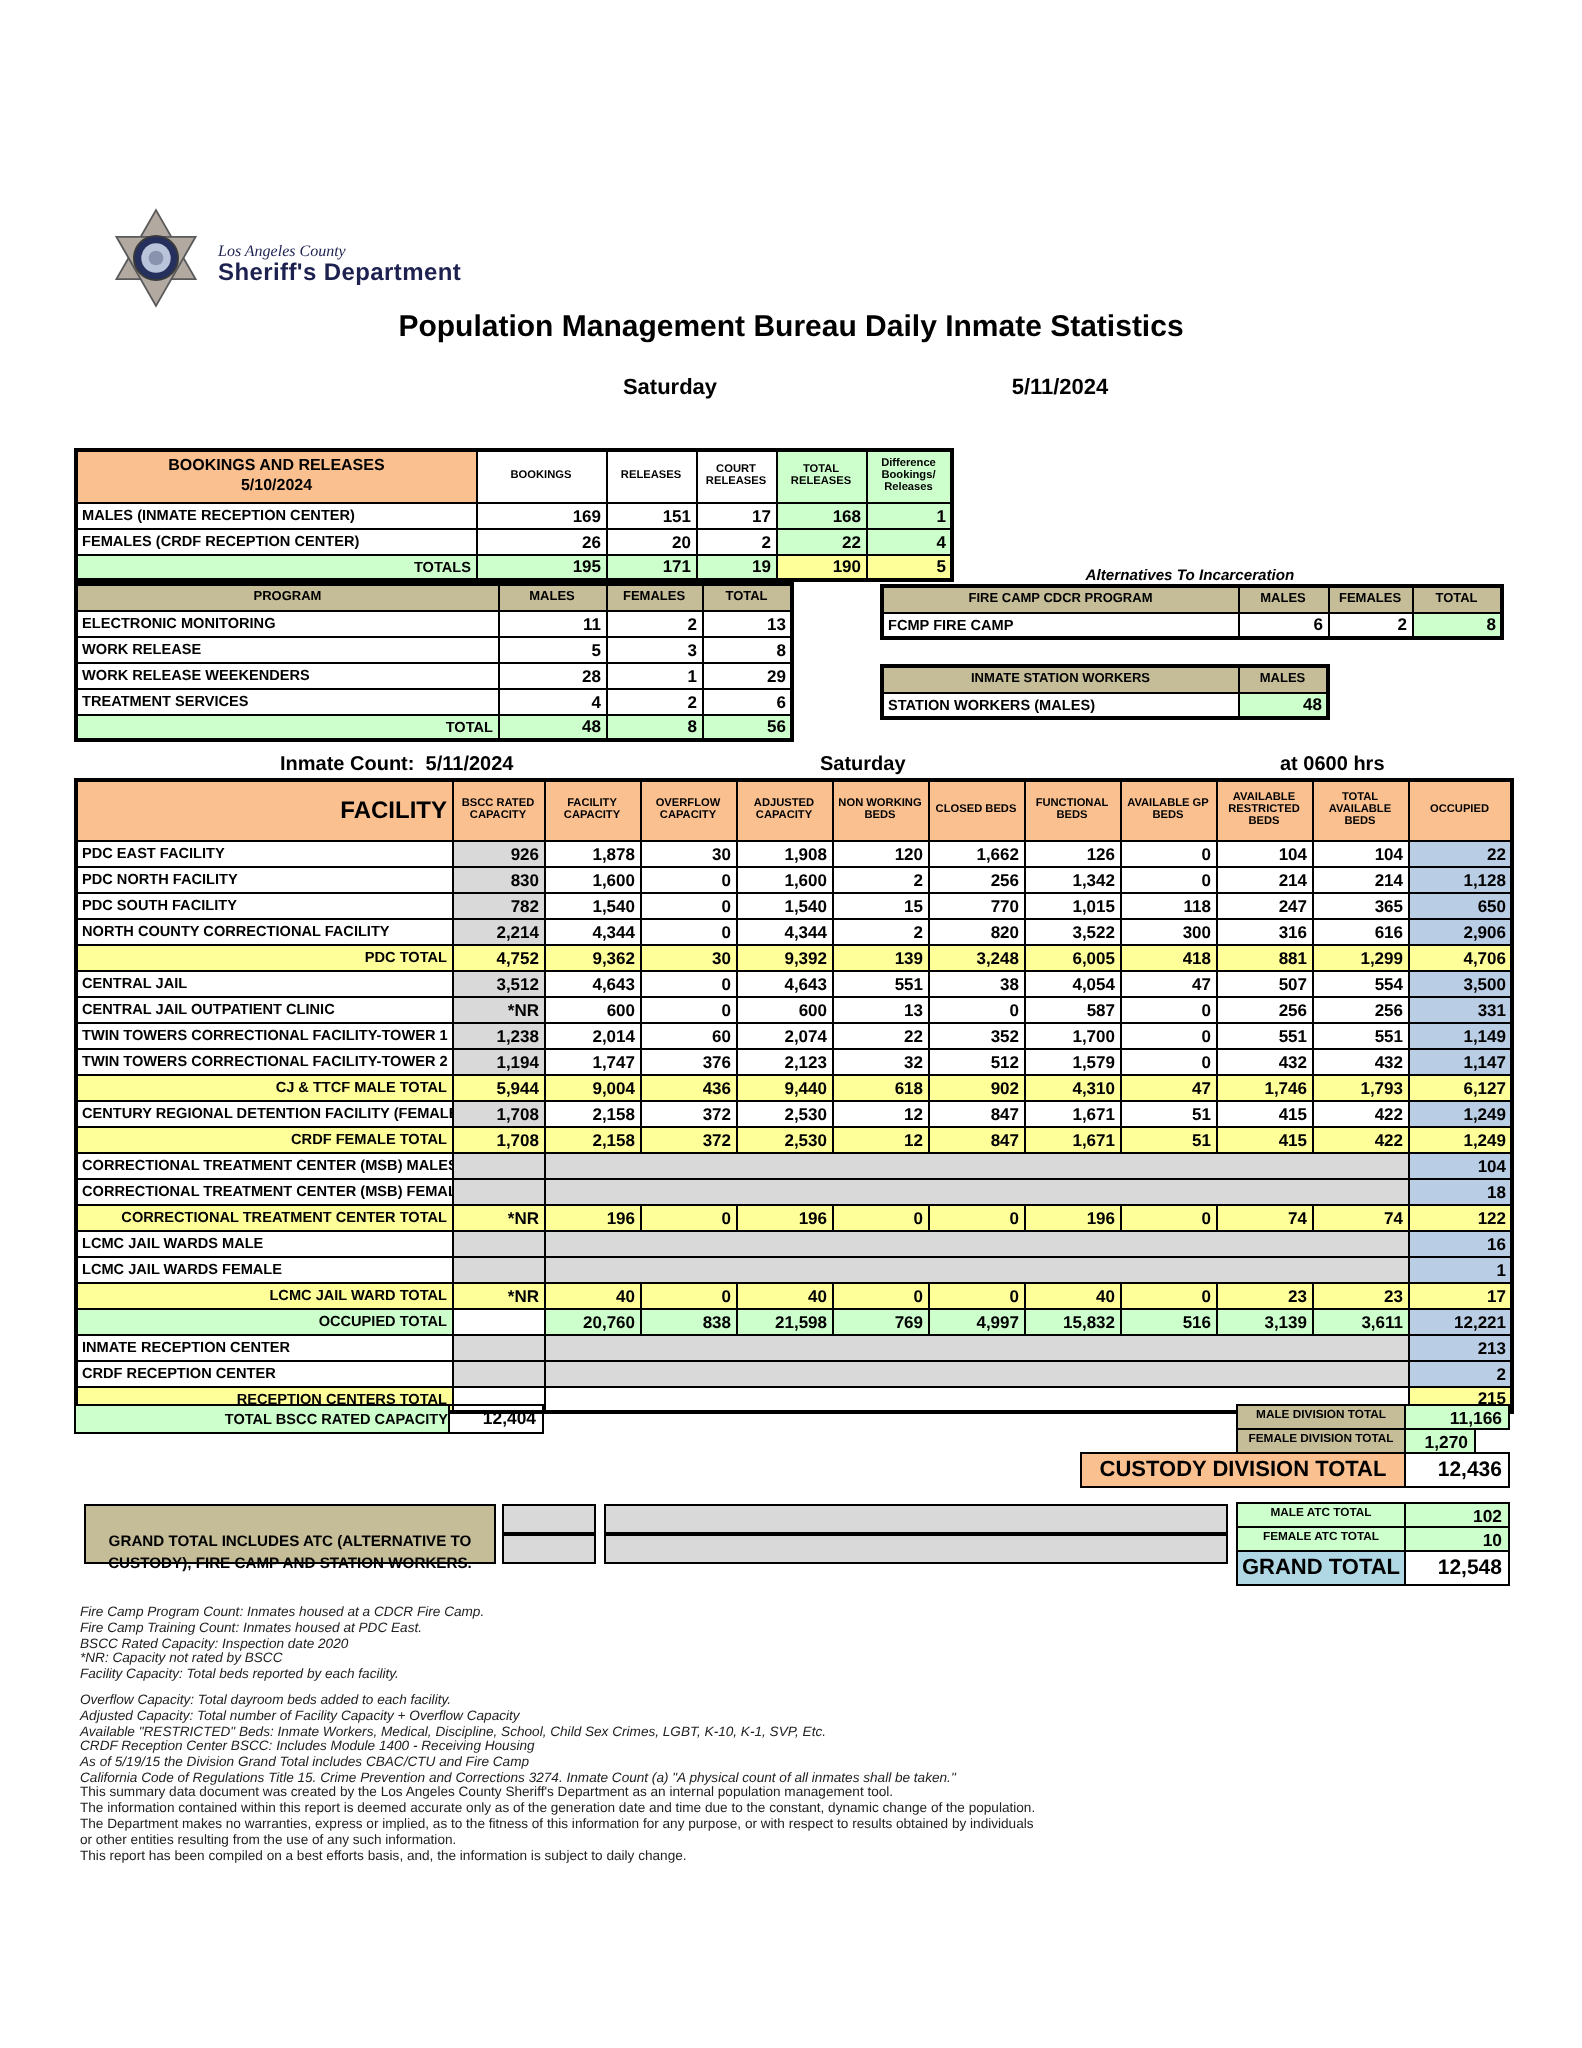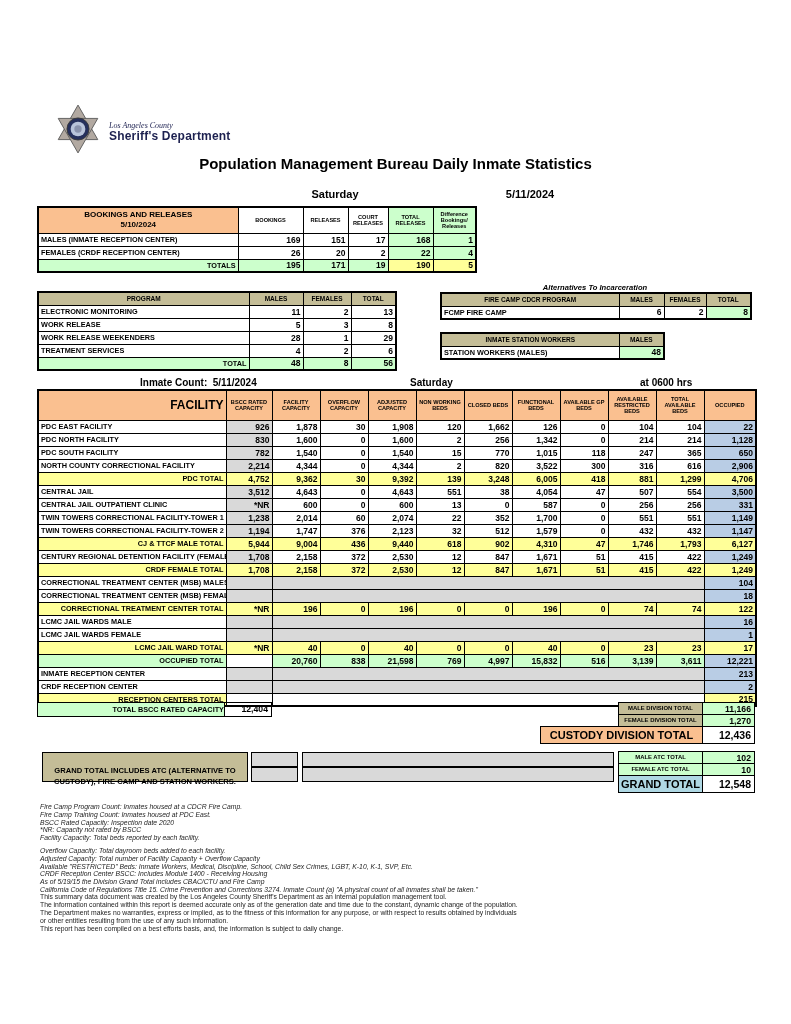--- a/index.html
+++ b/index.html
@@ -16,21 +16,21 @@
   
   table{border-collapse:collapse;table-layout:fixed;position:absolute;background:#fff;}
   td,th{border:1px solid #000;overflow:hidden;white-space:nowrap;padding:0 2px;box-sizing:border-box;}
   table{border:2px solid #000;}
   .num{text-align:right;font-size:8.5px;font-weight:bold;}
   .lbl{text-align:left;font-size:7.3px;font-weight:bold;}
   .rlbl{text-align:right;font-size:7.3px;font-weight:bold;}
   .tinyh{font-size:5.6px;font-weight:bold;text-align:center;white-space:normal;line-height:1.15;padding:1px;}
   .orange{background:#FAC090;} .yellow{background:#FFFF99;} .green{background:#CCFFCC;}
   .tan{background:#C4BD97;} .gray{background:#D9D9D9;} .blue{background:#B9CDE5;}
-  .bookings{left:37px;top:206px;width:438px;}
+  .bookings{left:37px;top:224px;width:438px;}
   .bookings td{height:13px;}
   .bk-title{font-size:8px;font-weight:bold;text-align:center;white-space:normal;line-height:1.25;}
   .bookings thead th{height:26px;}
   .cbac-title{position:absolute;left:40px;top:282px;font-size:7.6px;font-weight:bold;font-style:italic;}
   .cbac{left:37px;top:291px;width:358px;}
   .cbac td,.cbac th{height:13px;}
   .colh{font-size:6.5px;font-weight:bold;text-align:center;}
   .ati-title{position:absolute;left:440px;top:283px;width:310px;text-align:center;font-size:7.6px;font-weight:bold;font-style:italic;}
   .fire{left:440px;top:292px;width:310px;}
   .fire td,.fire th{height:13px;}
@@ -511,21 +511,21 @@
         </tr>
       </tbody>
   </table>
 
   <div id="bottom-area">
       <div class="abs-cell rlbl green" style="left: 37px; top: 702px; width: 188px; height: 15px; line-height: 13px;">TOTAL BSCC RATED CAPACITY</div>
       <div class="abs-cell abs-num" style="left: 224px; top: 702px; width: 48px; height: 15px;">12,404</div>
       <div class="abs-cell abs-lbl tan" style="left: 618px; top: 702px; width: 85px; height: 13px;">MALE DIVISION TOTAL</div>
       <div class="abs-cell abs-num green" style="left: 702px; top: 702px; width: 53px; height: 13px;">11,166</div>
       <div class="abs-cell abs-lbl tan" style="left: 618px; top: 714px; width: 85px; height: 13px;">FEMALE DIVISION TOTAL</div>
-      <div class="abs-cell abs-num green" style="left: 702px; top: 714px; width: 53px; height: 13px;">1,270</div>
+      <div class="abs-cell abs-num green" style="left: 702px; top: 714px; width: 36px; height: 13px;">1,270</div>
       <div class="abs-cell big-lbl orange" style="left: 540px; top: 726px; width: 163px; height: 18px;">CUSTODY DIVISION TOTAL</div>
       <div class="abs-cell big-num" style="left: 702px; top: 726px; width: 53px; height: 18px;">12,436</div>
       <div class="abs-cell gray" style="left: 251px; top: 752px; width: 47px; height: 15px;"></div>
       <div class="abs-cell gray" style="left: 302px; top: 752px; width: 312px; height: 15px;"></div>
       <div class="abs-cell gray" style="left: 251px; top: 767px; width: 47px; height: 15px;"></div>
       <div class="abs-cell gray" style="left: 302px; top: 767px; width: 312px; height: 15px;"></div>
       <div class="abs-cell abs-lbl green" style="left: 618px; top: 751px; width: 85px; height: 13px;">MALE ATC TOTAL</div>
       <div class="abs-cell abs-num green" style="left: 702px; top: 751px; width: 53px; height: 13px;">102</div>
       <div class="abs-cell abs-lbl green" style="left: 618px; top: 763px; width: 85px; height: 13px;">FEMALE ATC TOTAL</div>
       <div class="abs-cell abs-num green" style="left: 702px; top: 763px; width: 53px; height: 13px;">10</div>

